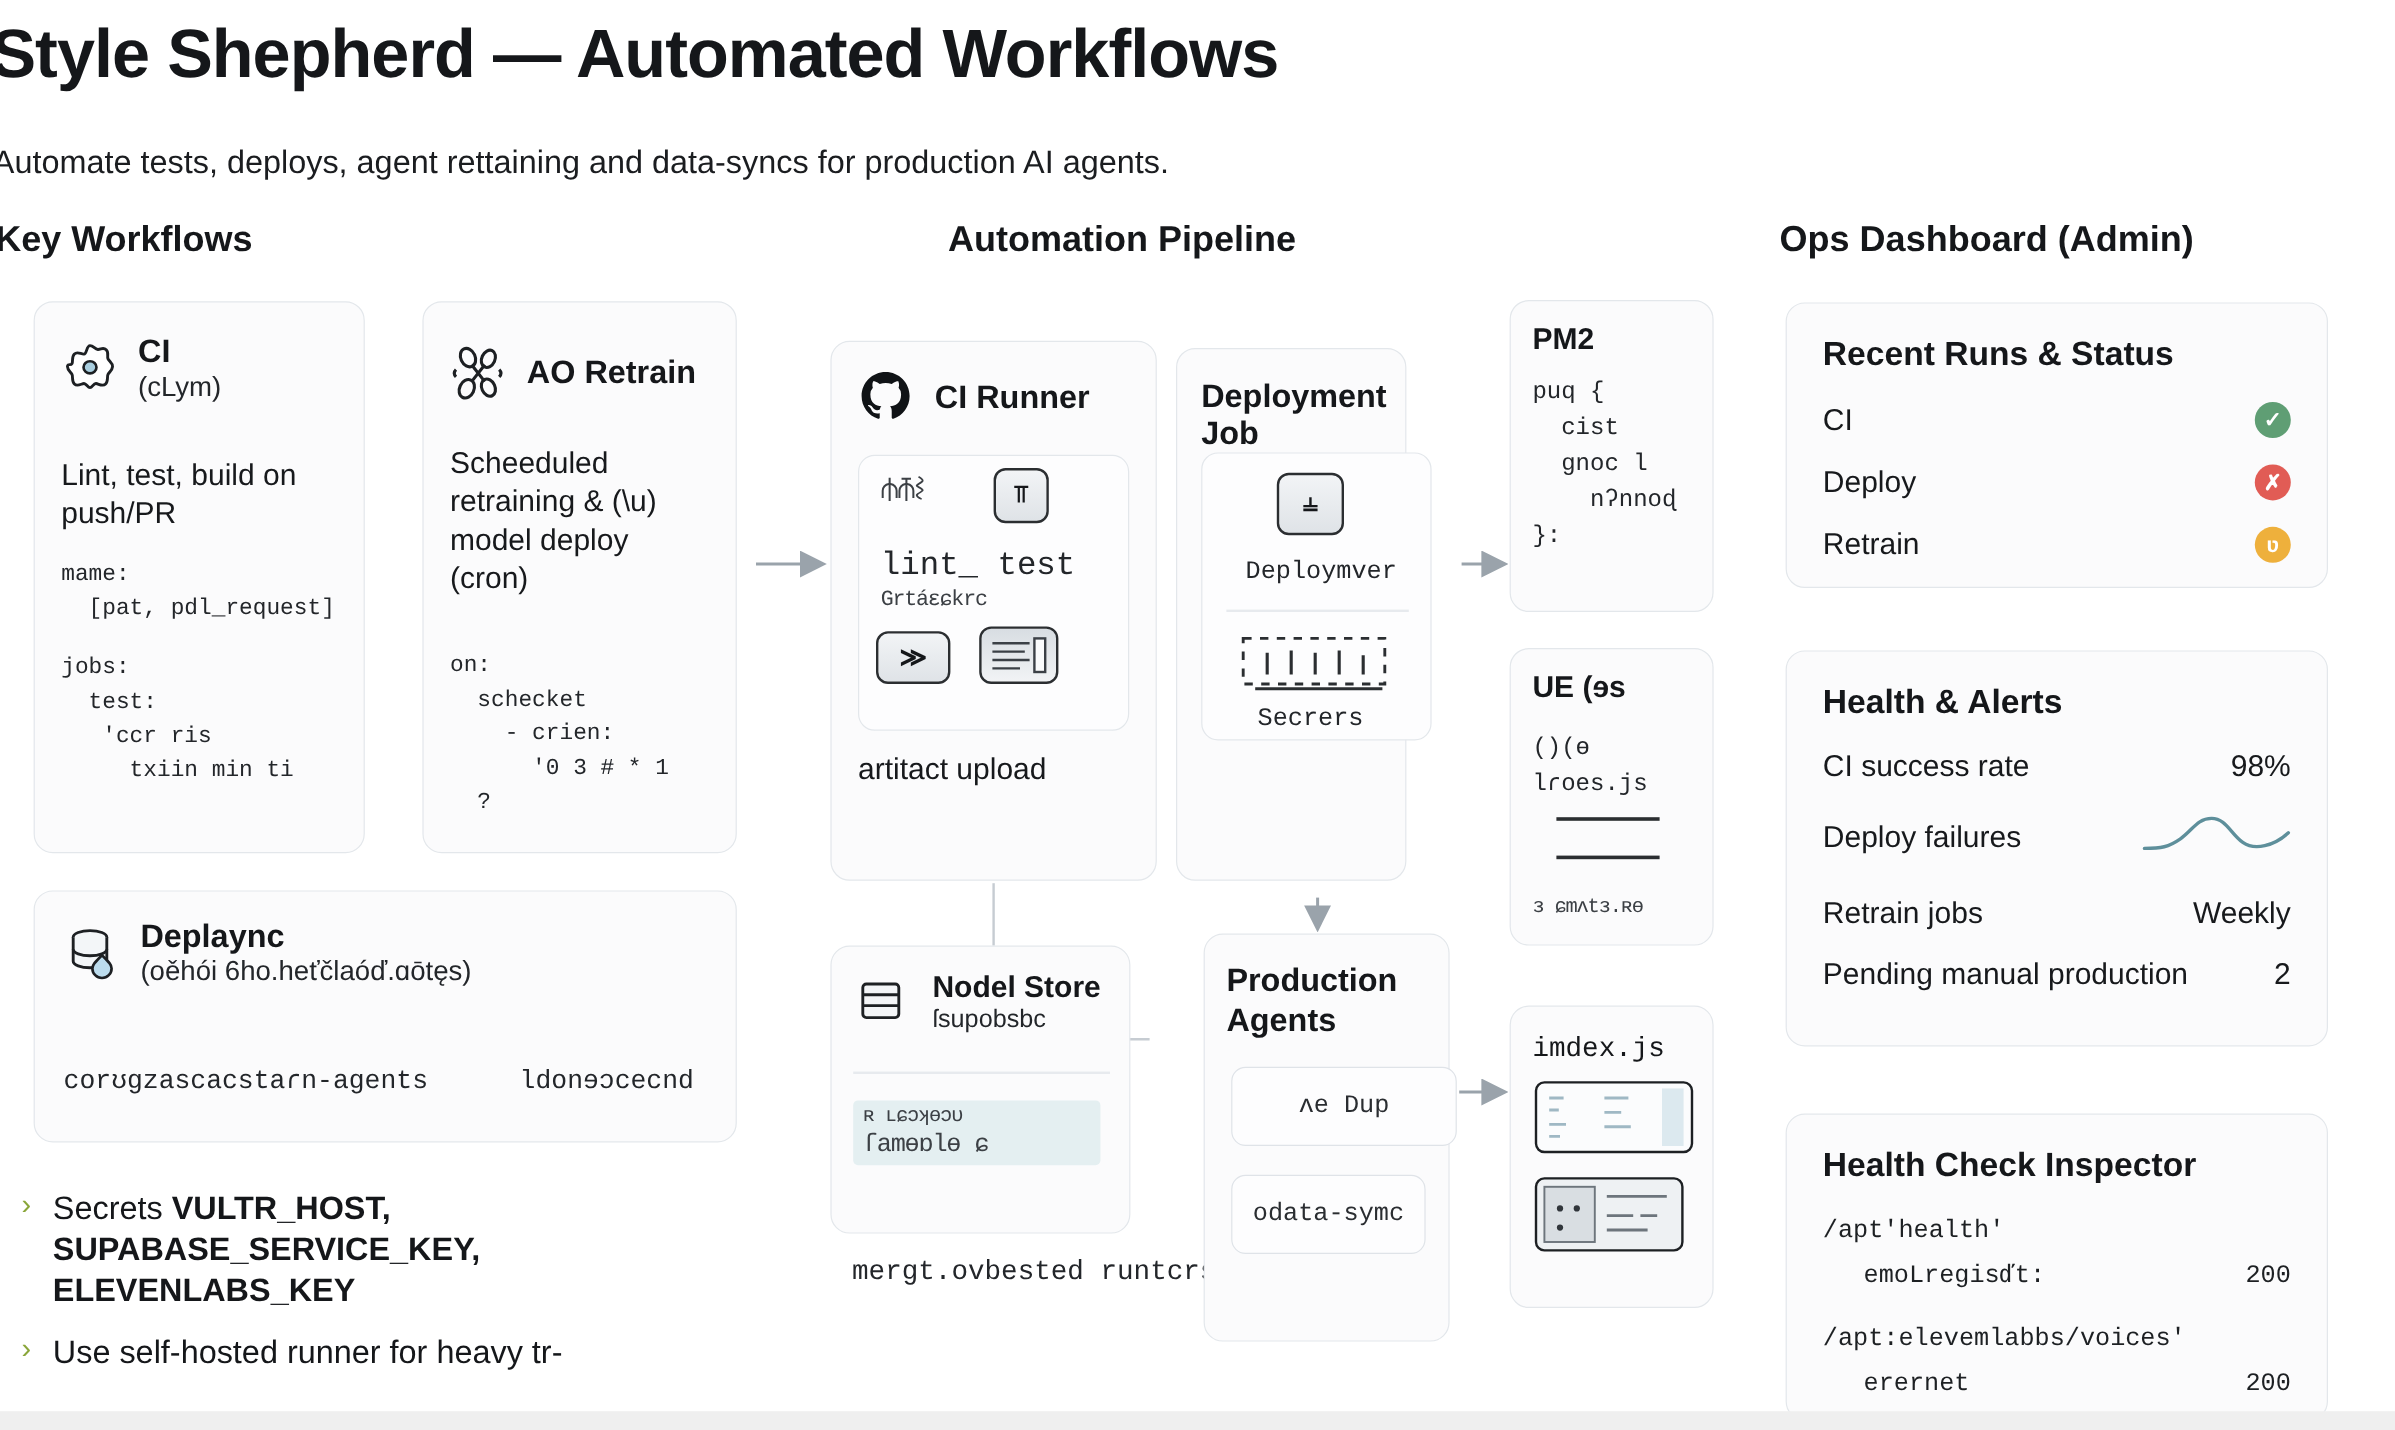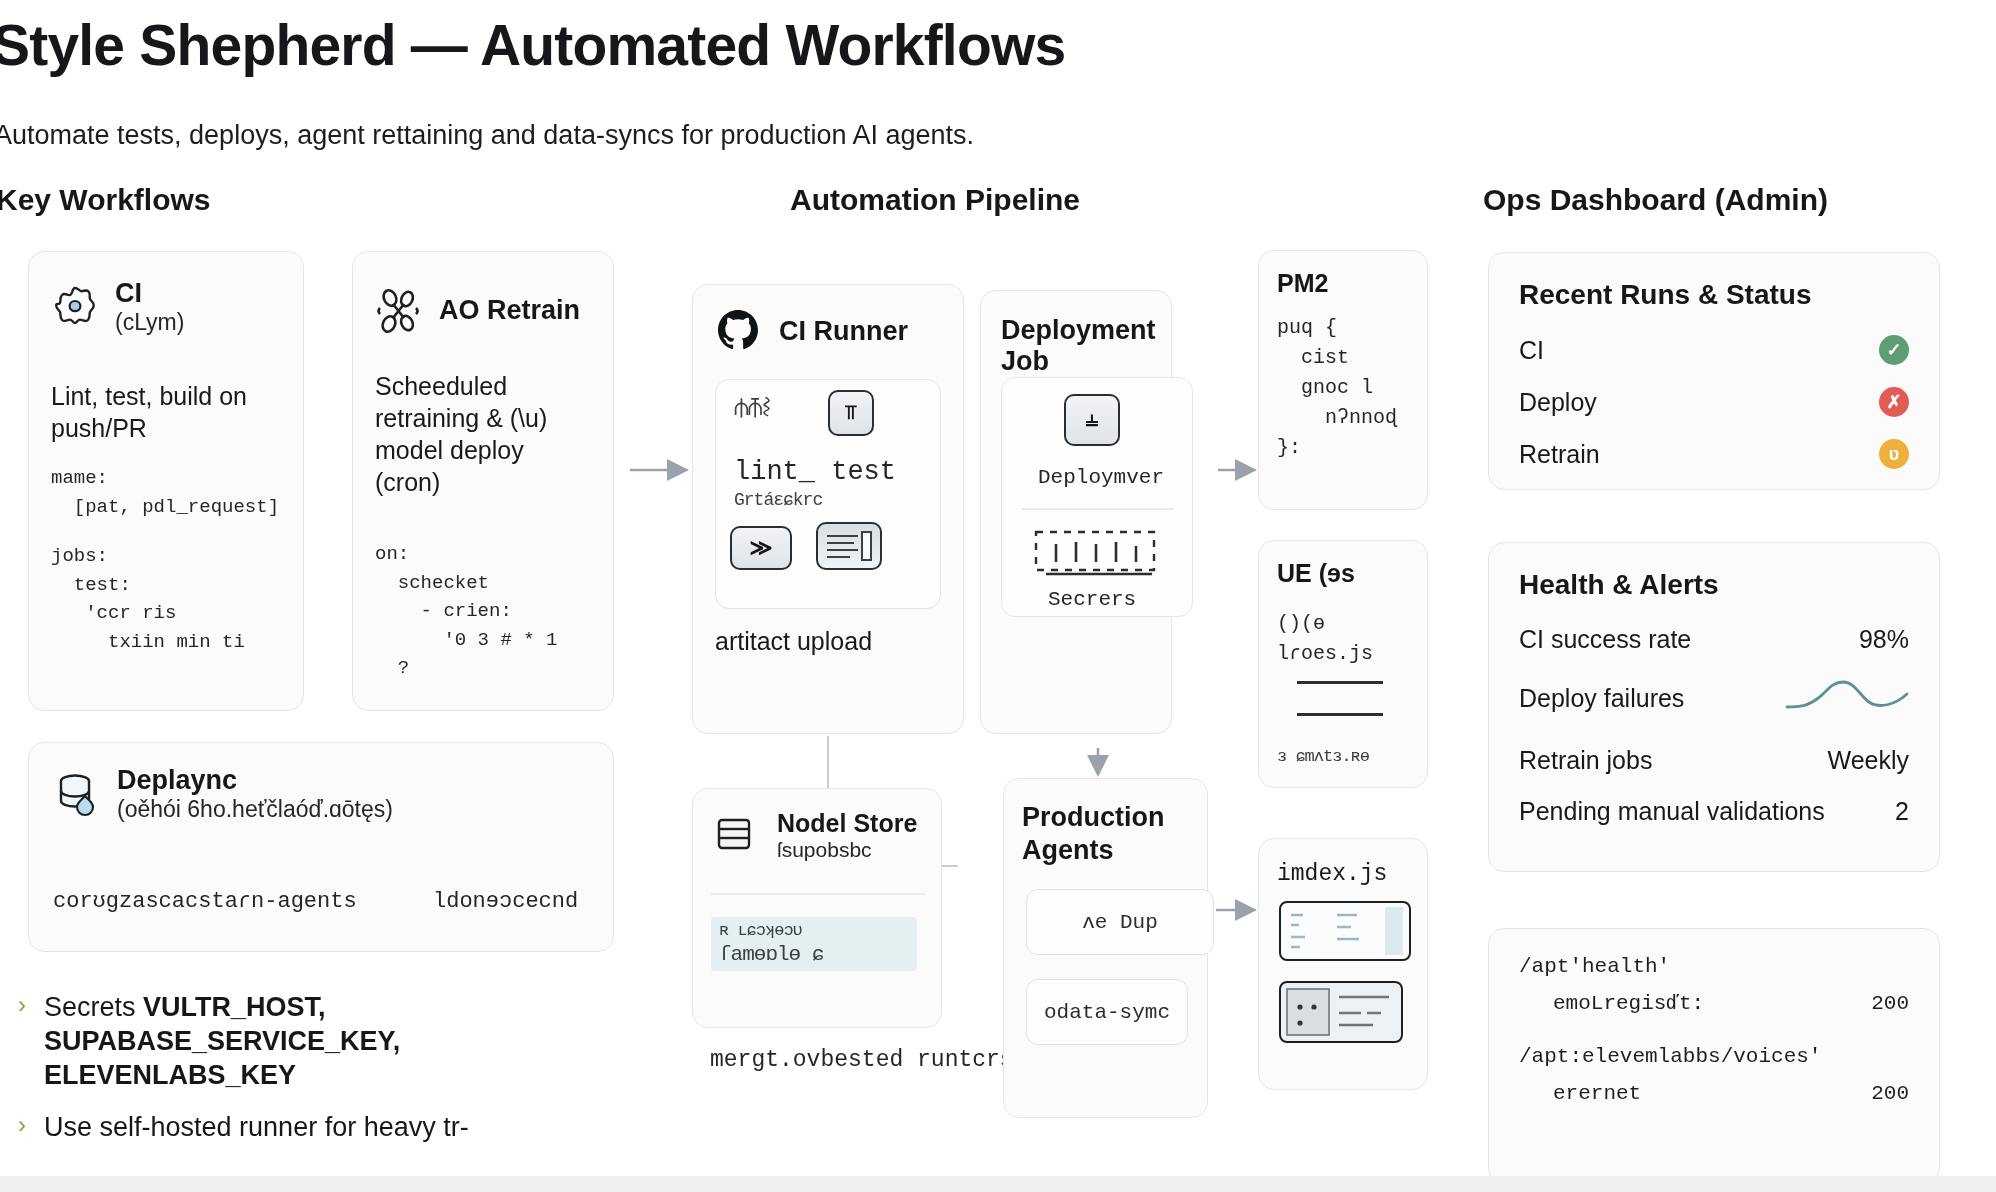--- a/index.html
+++ b/index.html
@@ -388,28 +388,29 @@
           <svg width="124" height="38" viewBox="0 0 124 38">
             <path d="M2 31 C16 31 22 30 32 23 C42 16 46 6 58 6 C70 6 74 19 84 26 C94 33 110 29 122 18" fill="none" stroke="#5e8f9b" stroke-width="2.8" stroke-linecap="round"></path>
           </svg>
         </span>
       </div>
       <div class="kv">
         <span class="k">Retrain jobs</span>
         <span class="v">Weekly</span>
       </div>
       <div class="kv">
-        <span class="k">Pending manual validations</span>
+        <span class="k">Pending manual production</span>
         <span class="v">2</span>
       </div>
     </div>
   </div>
 
   <div class="card" id="panel-insp">
     <div style="padding:26px 30px 0 30px;">
+      <div class="panel-title" style="margin-bottom:28px;">Health Check Inspector</div>
       <div class="insp-line">/apt'health'</div>
       <div class="insp-row" style="margin:14px 0 30px 0;">
         <span>emoLregisďt:</span>
         <span>200</span>
       </div>
       <div class="insp-line">/apt:elevemlabbs/voices'</div>
       <div class="insp-row" style="margin-top:14px;">
         <span>erernet</span>
         <span>200</span>
       </div>

